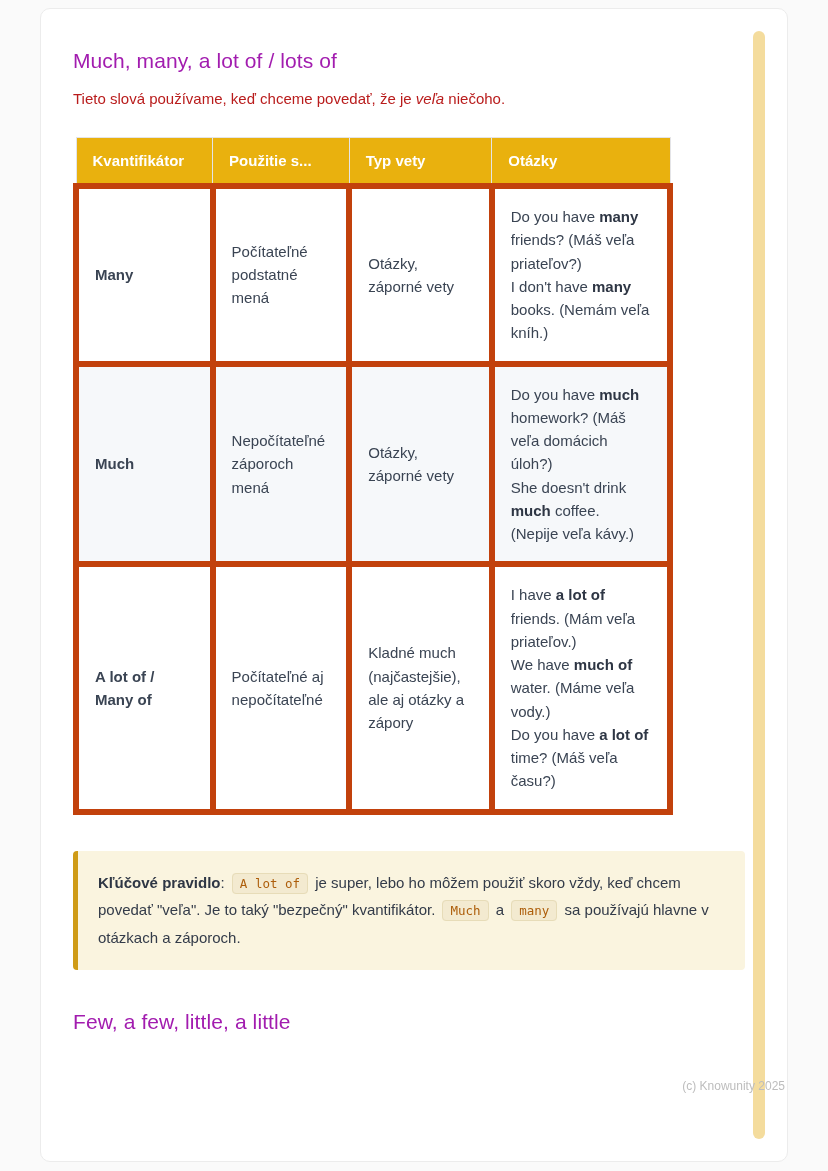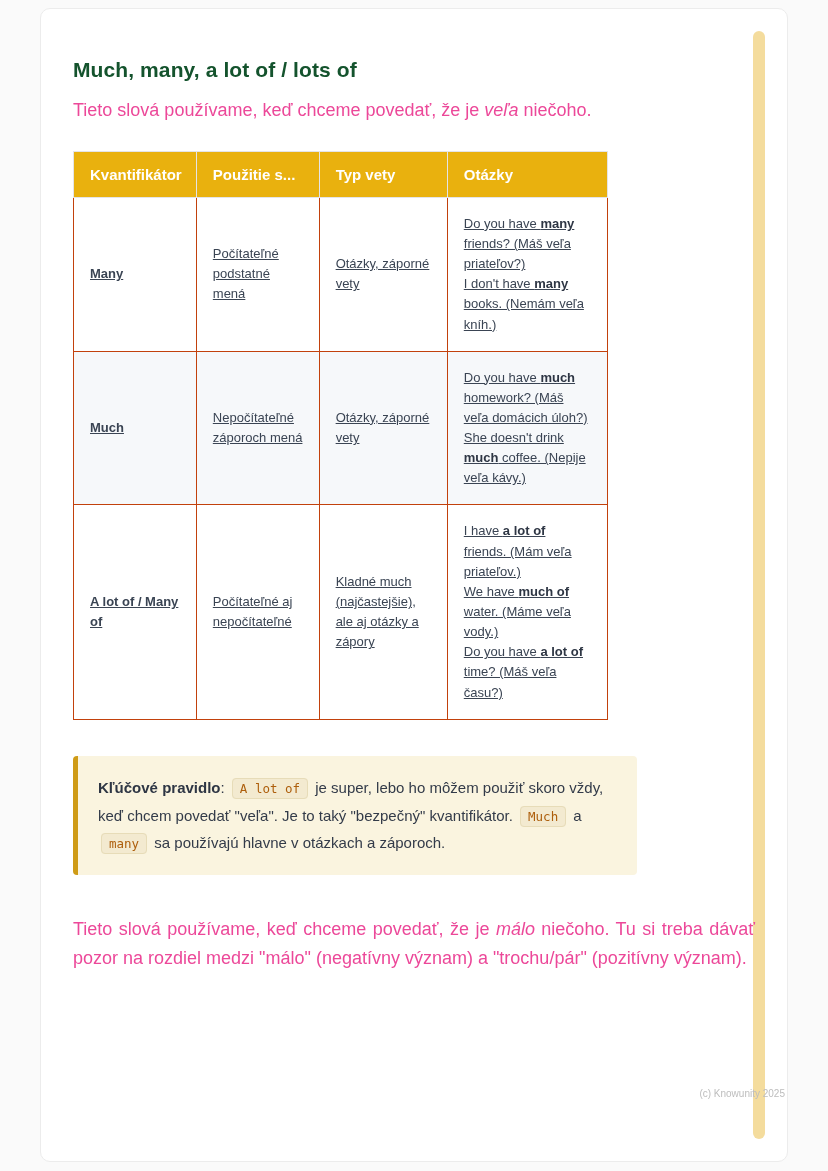--- a/index.html
+++ b/index.html
@@ -30,100 +30,99 @@
     z-index: 1;
   }
   .content {
     position: relative;
     padding: 36px 32px 30px 32px;
     z-index: 2;
     width: 682px;
     box-sizing: content-box;
   }
   h1.heading, h2.heading {
-    margin: 13px 0 14px 0;
+    margin: 4px 0 14px 0;
     font-size: 21px;
-    font-weight: 700;
-    color: #14532d;
+    font-weight: 400;
+    color: #a21caf;
     letter-spacing: 0.1px;
   }
   p.para {
     margin: 0 0 26px 0;
-    font-size: 18px;
+    font-size: 15px;
     line-height: 1.6;
-    color: #ec4899;
+    color: #b91c1c;
   }
   p.para.just {
     text-align: justify;
     margin-bottom: 0;
   }
   table.qtable {
     border-collapse: collapse;
-    width: 535px;
+    width: 600px;
     margin: 0 0 36px 0;
     table-layout: fixed;
   }
   table.qtable th {
     background: #e9b10e;
     color: #ffffff;
     font-size: 15px;
     font-weight: 700;
     text-align: left;
     padding: 14px 16px;
     border: 1px solid #e4e4e7;
   }
   table.qtable td {
-    border: 1px solid #c2410c;
+    border: 6px solid #c2410c;
     padding: 16px;
     vertical-align: middle;
-    font-size: 13px;
+    font-size: 15px;
     line-height: 1.55;
     color: #3a4453;
     background: #ffffff;
     overflow-wrap: break-word;
-    text-decoration: underline;
   }
   table.qtable tbody tr:nth-child(even) td {
     background: #f6f8fa;
   }
   td.c-q { font-weight: 700; color: #2e3644; }
   td.c-e { white-space: pre-line; }
   .b { font-weight: 700; color: #2e3644; }
   .i { font-style: italic; }
   .code-chip {
     font-family: "DejaVu Sans Mono", "Liberation Mono", monospace;
     font-size: 12.5px;
     background: #f3ead0;
     border: 1px solid #e7dcb8;
     color: #ad5e0b;
     border-radius: 4px;
     padding: 2px 7px;
     margin: 0 3px;
     white-space: nowrap;
   }
   .callout {
-    width: 564px;
+    width: 672px;
     box-sizing: border-box;
     background: #faf4df;
     border-left: 5px solid #cf9b16;
     border-radius: 4px;
     padding: 18px 20px;
     margin: 0 0 40px 0;
   }
   .callout-text {
     margin: 0;
     font-size: 15px;
     line-height: 1.85;
     color: #333b49;
   }
   .watermark {
     position: absolute;
     right: 2px;
-    bottom: 62px;
-    font-size: 10px;
+    bottom: 68px;
+    font-size: 12px;
     color: #bdbdbd;
     z-index: 3;
   }
 </style>
 </head>
 <body>
 
 <div class="page">
   <div class="edge-strip"></div>
 
@@ -171,19 +170,19 @@
 We have </span><span class="b">much of</span><span> water. (Máme veľa vody.)
 Do you have </span><span class="b">a lot of</span><span> time? (Máš veľa času?)</span></td>
         </tr>
       </tbody>
     </table>
 
     <div class="callout">
       <p class="callout-text"><span class="b">Kľúčové pravidlo</span><span>: </span><span class="code-chip">A lot of</span><span> je super, lebo ho môžem použiť skoro vždy, keď chcem povedať "veľa". Je to taký "bezpečný" kvantifikátor. </span><span class="code-chip">Much</span><span> a </span><span class="code-chip">many</span><span> sa používajú hlavne v otázkach a záporoch.</span></p>
     </div>
 
+    <h2 class="heading">Few, a few, little, a little</h2>
 
-    <p class="para just"><span>Tieto slová používame, keď chceme povedať, že je </span><span class="i">málo</span><span> niečoho. Tu si treba dávať pozor na rozdiel medzi "málo" (negatívny význam) a "trochu/pár" (pozitívny význam).</span></p>
 
   </div>
 
   <div class="watermark">(c) Knowunity 2025</div>
 </div>
 
 </body></html>

